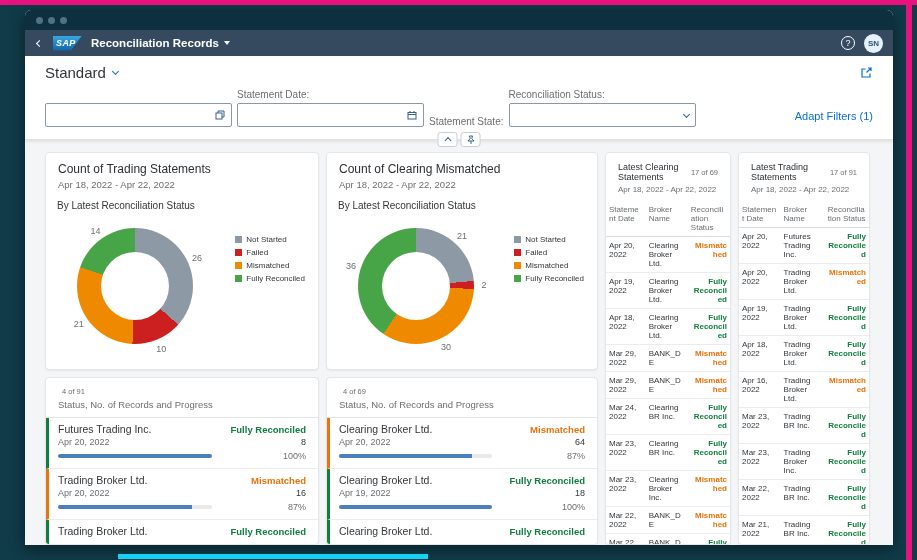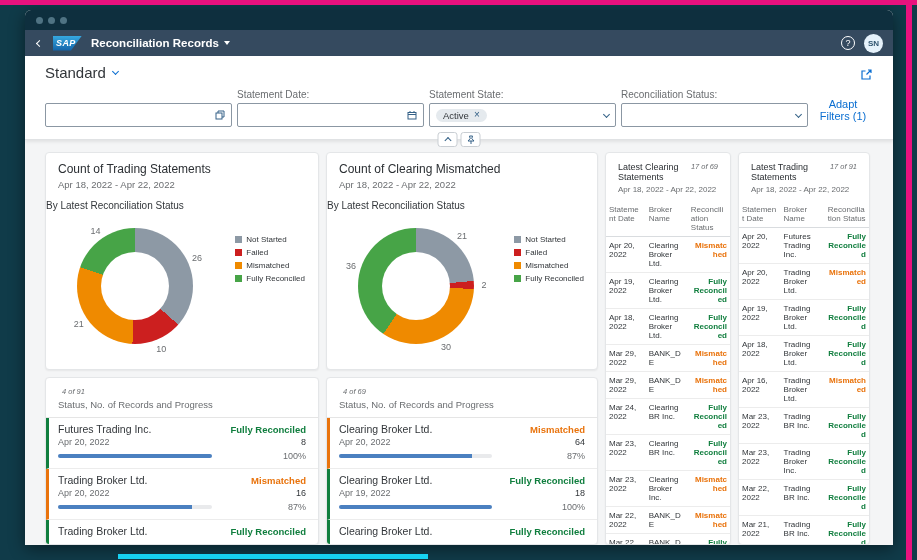--- a/index.html
+++ b/index.html
@@ -47,21 +47,21 @@
   
   .chev { display:inline-block; width:5px; height:5px; border:solid currentColor; border-width:0 1.5px 1.5px 0; }
   .chev.down { transform:rotate(45deg); margin-top:-2px; }
   .chev.up   { transform:rotate(-135deg); margin-top:2px; }
   .chev.left { transform:rotate(135deg); }
   .blue { color:#0a6ed1; }
   .steel { color:#346187; }
 
   
   .filterbar { background:#fff; padding:8px 20px 12px; position:relative; border-bottom:1px solid #e0e2e4; box-shadow:0 2px 3px rgba(0,0,0,.08); z-index:3; }
-  .variant-row { display:flex; align-items:flex-end; margin-bottom:8px; }
+  .variant-row { display:flex; align-items:center; margin-bottom:8px; }
   .variant-btn { display:flex; align-items:center; gap:7px; background:none; border:none; font-size:15px; color:#32363a; cursor:pointer; }
   .share-btn { margin-left:auto; background:none; border:none; cursor:pointer; display:flex; }
   .filters-row { display:flex; align-items:flex-end; gap:5px; }
   .filter-group { display:flex; flex-direction:column; gap:3px; }
   .filter-group label { font-size:10px; color:#6a6d70; }
   .finput { width:187px; height:24px; border:1px solid #8b97a3; border-radius:2px; background:#fff; display:flex; align-items:center; gap:4px; padding:0 6px; cursor:text; }
   .finput .grow { flex:1; }
   .token { background:#e5eaee; border-radius:9px; padding:1px 7px; font-size:9.5px; color:#32363a; display:flex; align-items:center; gap:5px; }
   .token-x { color:#346187; font-size:10px; cursor:pointer; line-height:1; }
   .adapt-btn { margin-left:auto; align-self:flex-end; margin-bottom:5px; background:none; border:none; color:#0a6ed1; font-size:11px; cursor:pointer; }
@@ -73,29 +73,29 @@
     flex:1; min-height:0; overflow:hidden;
     display:grid; grid-template-columns:274px 272px 126px 132px;
     grid-template-rows:218px minmax(0,1fr); gap:7px; padding:12px 20px 0;
   }
   .c1r1{grid-column:1;grid-row:1} .c2r1{grid-column:2;grid-row:1}
   .c3  {grid-column:3;grid-row:1/span 2} .c4{grid-column:4;grid-row:1/span 2}
   .c1r2{grid-column:1;grid-row:2} .c2r2{grid-column:2;grid-row:2}
 
   .card { background:#fff; border:1px solid #e4e6e8; border-radius:4px; box-shadow:0 1px 2px rgba(0,0,0,.06); overflow:hidden; display:flex; flex-direction:column; }
   .card-hd { padding:9px 12px 0; }
-  .titlerow { display:flex; align-items:flex-start; justify-content:space-between; }
+  .titlerow { display:flex; align-items:center; justify-content:space-between; }
   .card-title { font-size:12px; font-weight:normal; color:#2b2f33; }
-  .card-count { font-size:7.5px; color:#6a6d70; white-space:nowrap; margin-left:4px;font-style:italic; }
+  .card-count { font-size:7.5px; color:#6a6d70; white-space:nowrap; margin-left:4px; }
   .card-sub { font-size:9.5px; color:#6a6d70; margin-top:3px; }
   .tablecard .card-title { font-size:9px; }
   .tablecard .card-sub { font-size:8px; }
 
   
-  .chart-label { font-size:10px; color:#32363a; padding:10px 0 0; }
+  .chart-label { font-size:10px; color:#32363a; padding:10px 11px 0; }
   .chart-row { display:flex; flex:1; min-height:0; }
   .donut-wrap { position:relative; width:150px; height:150px; margin-left:14px; flex:0 0 auto; }
   .donut { position:absolute; inset:17px; border-radius:50%; cursor:pointer; }
   .donut::after { content:""; position:absolute; inset:24px; background:#fff; border-radius:50%; }
   .donut-label { position:absolute; transform:translate(-50%,-50%); font-size:9px; color:#6a6d70; white-space:nowrap; }
   .legend { display:flex; flex-direction:column; gap:4px; margin:24px 13px 0 auto; }
   .legend-item { display:flex; align-items:center; gap:4px; }
   .legend-swatch { width:7px; height:7px; display:inline-block; flex:0 0 auto; }
   .legend-label { font-size:8px; color:#32363a; }
 
@@ -179,28 +179,20 @@
           <svg width="10" height="10" viewBox="0 0 10 10">
               <rect x="1" y="2.5" width="8" height="6.5" fill="none" stroke="#346187"></rect>
               <line x1="1" y1="4.5" x2="9" y2="4.5" stroke="#346187"></line>
               <line x1="3" y1="1" x2="3" y2="3" stroke="#346187"></line>
               <line x1="7" y1="1" x2="7" y2="3" stroke="#346187"></line>
             </svg>
         </div>
       </div>
       <div class="filter-group">
         <label>Statement State:</label>
-        <div class="finput">
-          <span class="token">
-            <span>Active</span>
-            <span class="token-x">×</span>
-          </span>
-          <span class="grow"></span>
-          <i class="chev down steel"></i>
-        </div>
       </div>
       <div class="filter-group">
         <label>Reconciliation Status:</label>
         <div class="finput">
           <span class="grow"></span>
           <i class="chev down steel"></i>
         </div>
       </div>
       <button class="adapt-btn">Adapt Filters (1)</button>
     </div>

